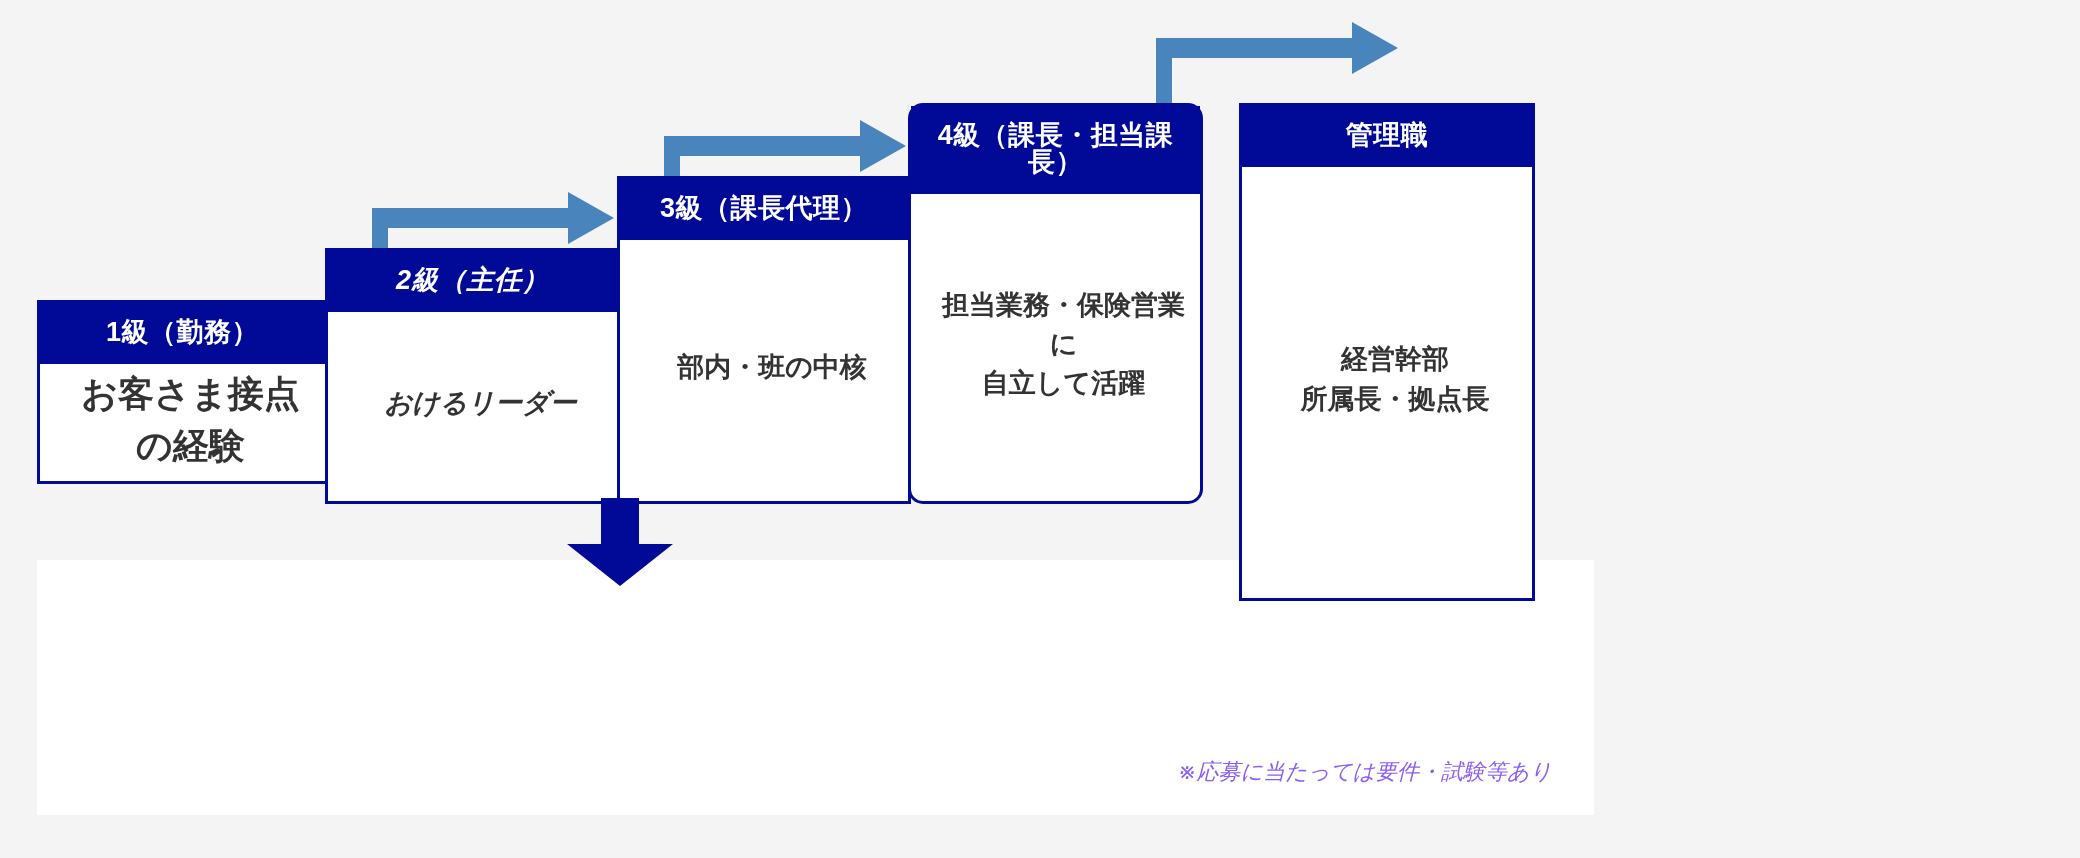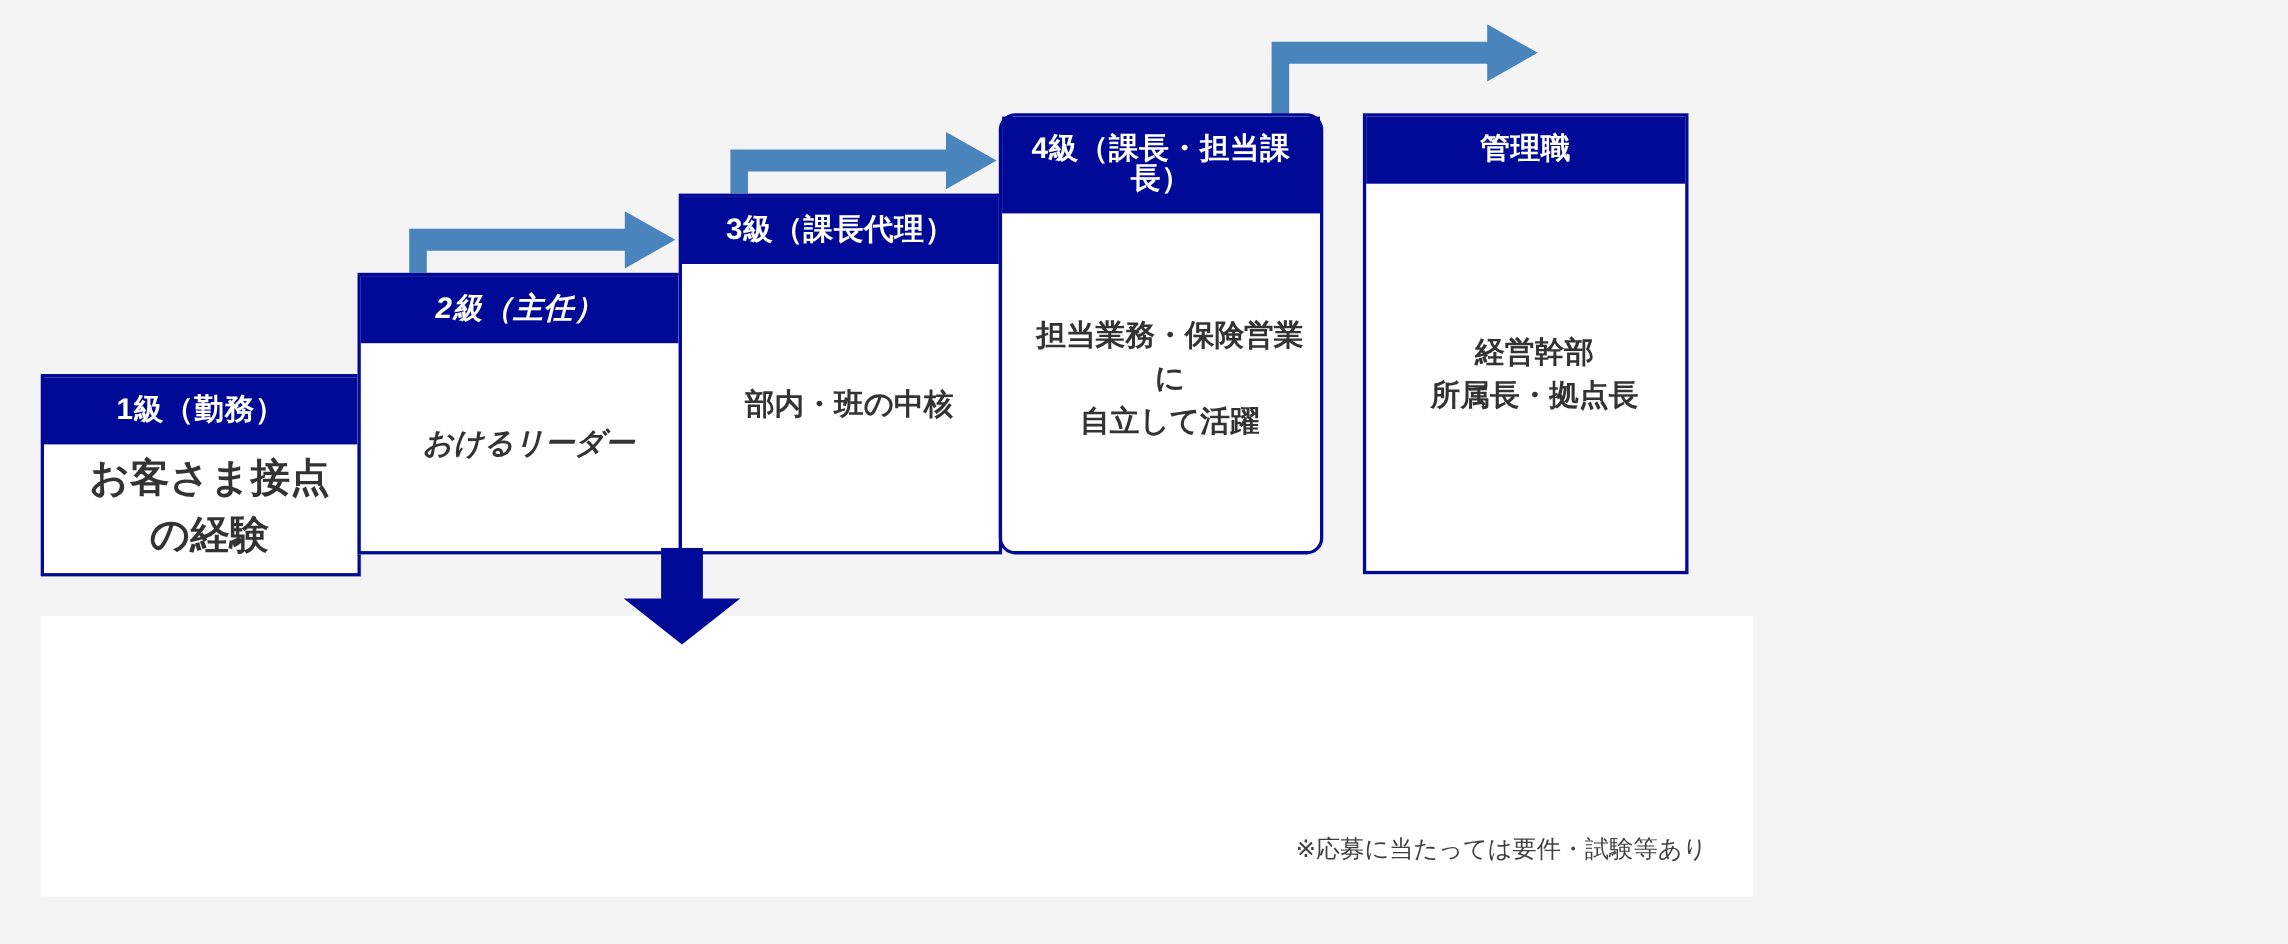--- a/index.html
+++ b/index.html
@@ -48,25 +48,25 @@
     text-align: center;
     color: #333333;
     font-weight: bold;
     font-size: 27px;
     line-height: 1.45;
     padding: 4px 10px 10px 10px;
     margin-left: 16px;
   }
 
   
-  #card-g1 { left: 37px;   top: 340px; width: 291px; height: 184px; }
+  #card-g1 { left: 37px;   top: 300px; width: 291px; height: 184px; }
   #card-g2 { left: 325px;  top: 248px; width: 295px; height: 256px; font-style: italic; }
   #card-g3 { left: 617px;  top: 176px; width: 294px; height: 328px; }
   #card-g4 { left: 908px;  top: 103px; width: 295px; height: 401px; border-radius: 15px; }
-  #card-mg { left: 1239px; top: 103px; width: 296px; height: 419px; }
+  #card-mg { left: 1239px; top: 103px; width: 296px; height: 498px; }
 
   #card-g1 .card-body { font-size: 36px; }
 
   
   .elbow {
     position: absolute;
     z-index: 2;
   }
 
   
@@ -117,23 +117,24 @@
     line-height: 1.4;
   }
   #footnote {
     position: absolute;
     left: 0;
     top: 757px;
     width: 1594px;
     text-align: right;
     padding-right: 42px;
     box-sizing: border-box;
-    color: #404040;
+    color: #8b5cf6;
     font-size: 22px;
     z-index: 7;
+    font-style: italic;
   }
 </style>
 </head>
 <body>
 
 <div id="stage">
 
   <svg class="elbow" style="left:368px; top:188px;" width="250" height="106" viewBox="0 0 250 106">
     <path d="M 4 105 L 4 20 L 200 20 L 200 4 L 246 30 L 200 56 L 200 40 L 20 40 L 20 105 Z" fill="#4a84bd"></path>
   </svg>

